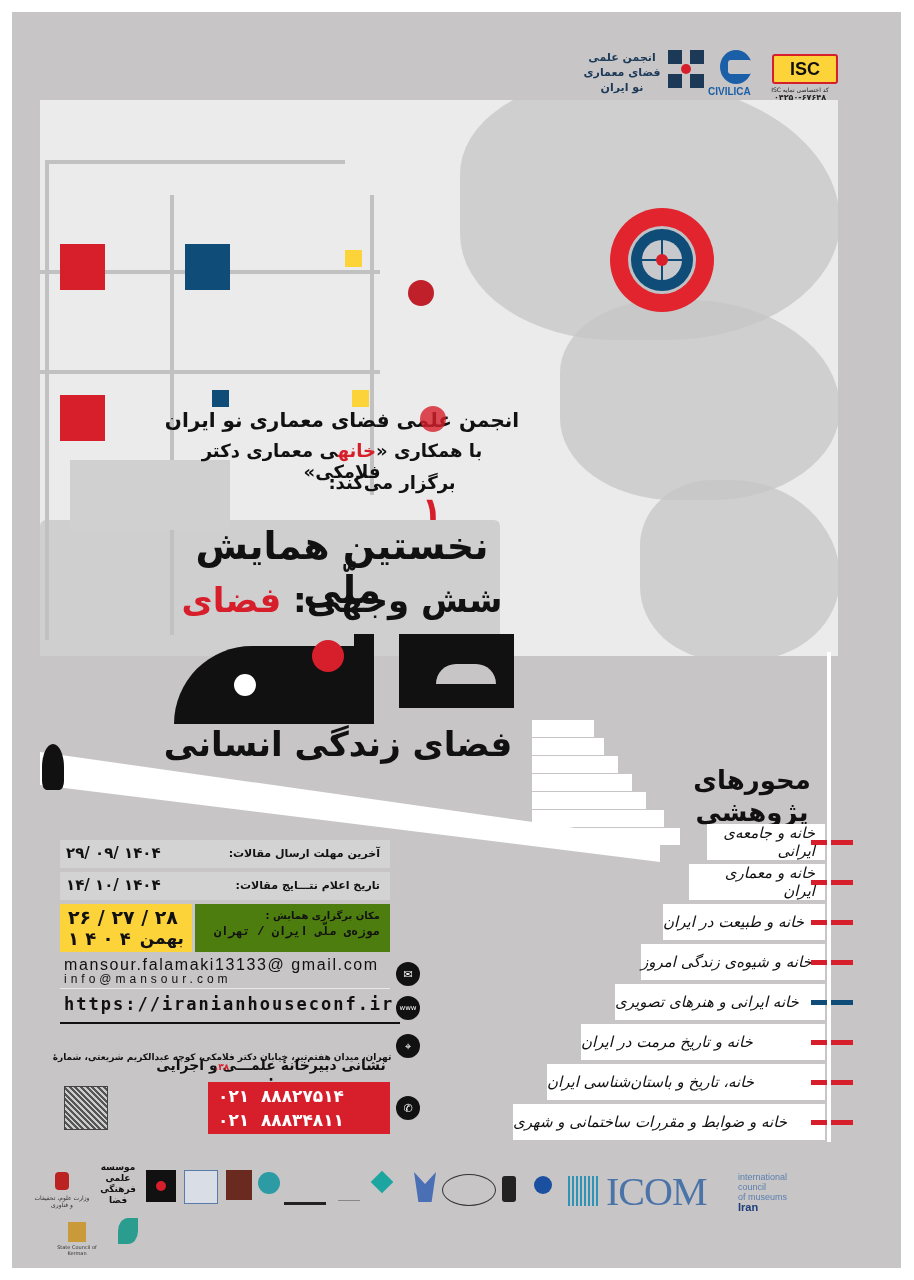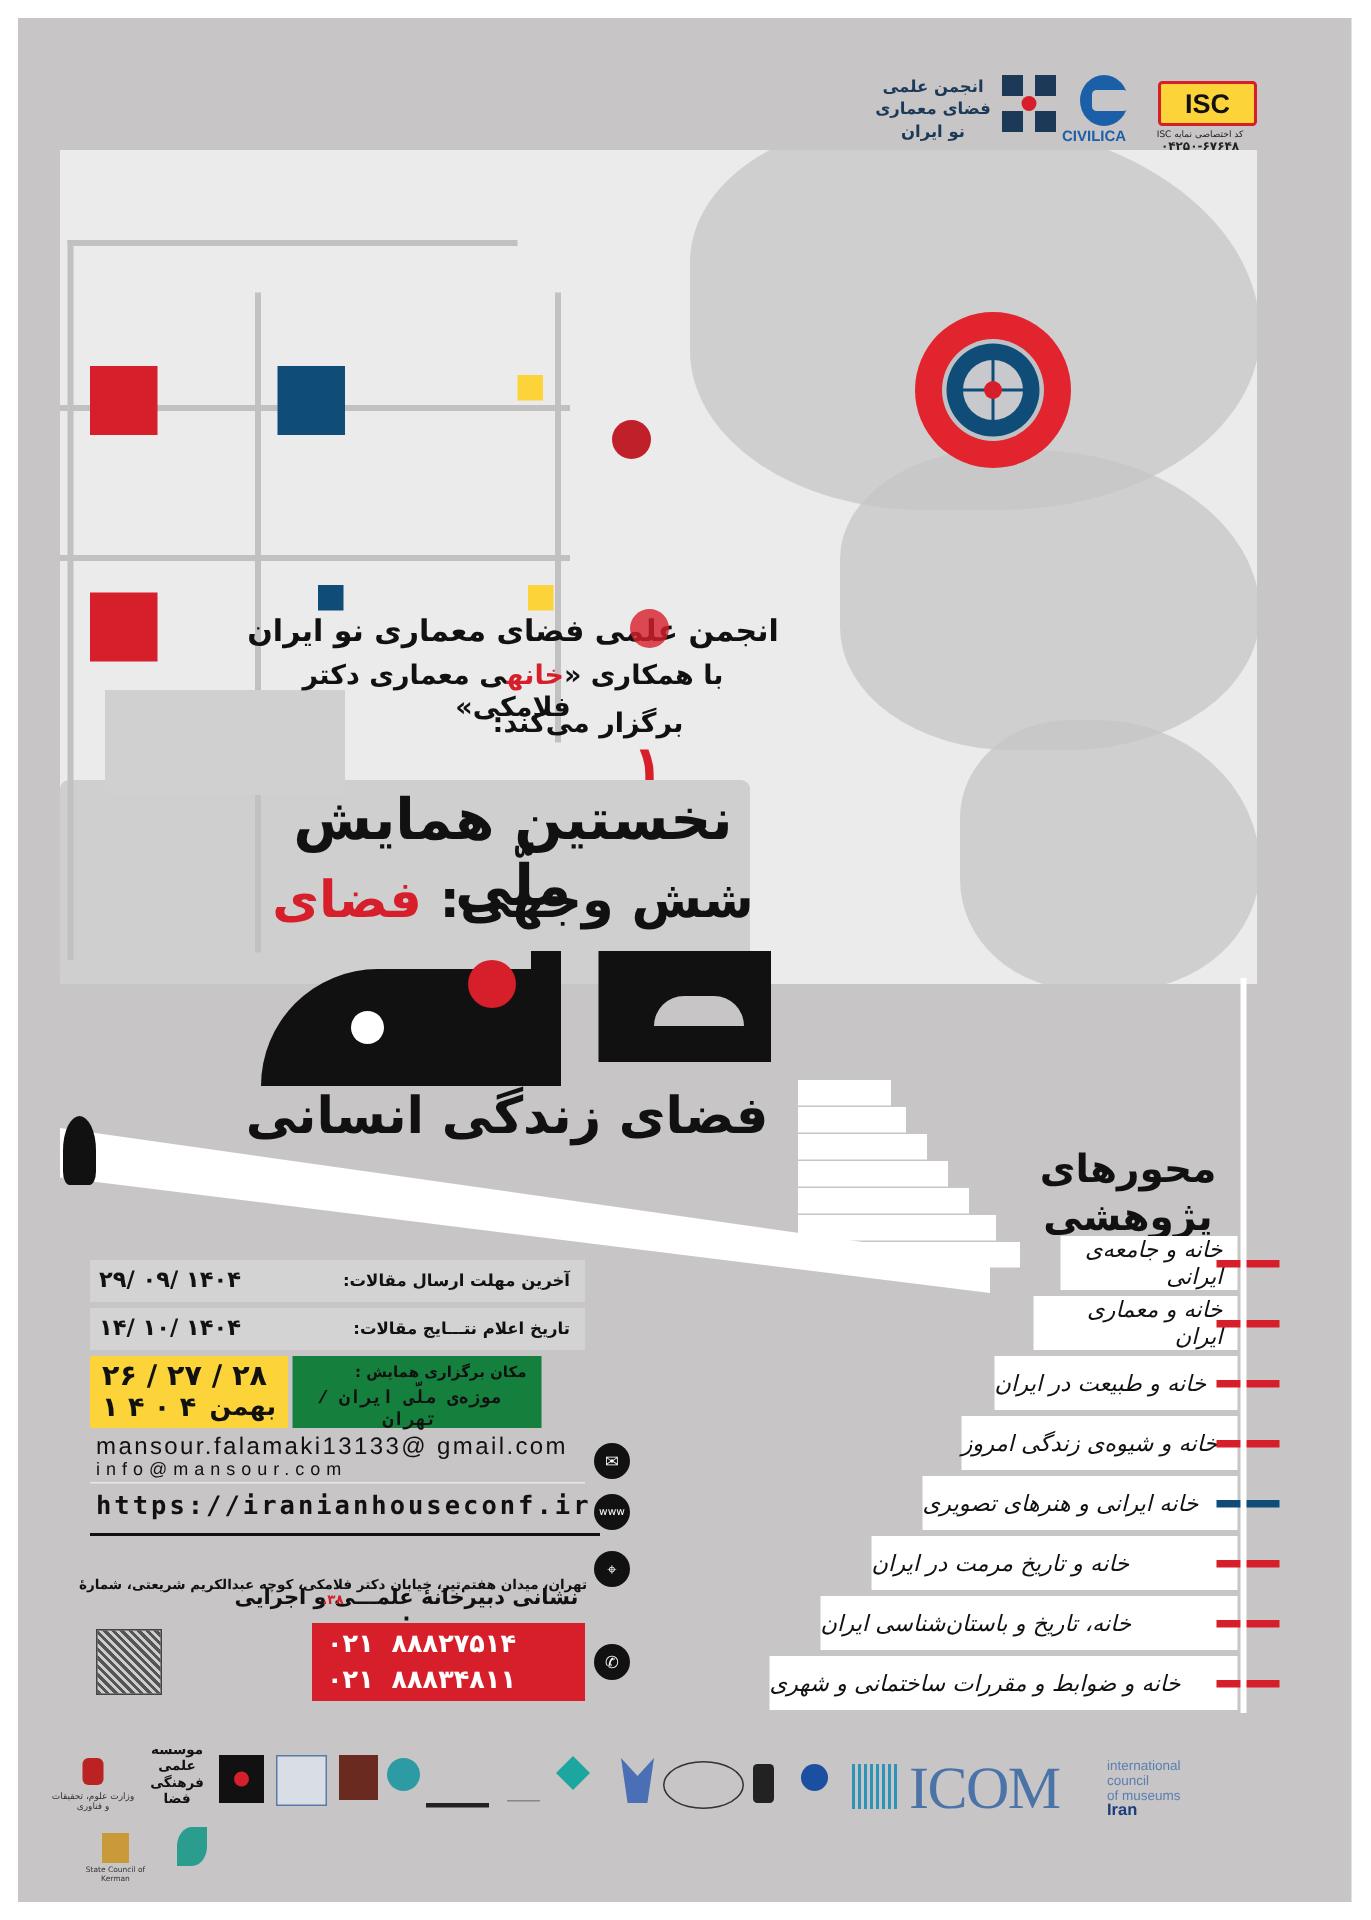--- a/index.html
+++ b/index.html
@@ -164,21 +164,21 @@
   <div class="info-row" style="top:860px;">
     <span class="abs rtl bold" style="right:10px;top:7px;font-size:11px;color:#111;">تاریخ اعلام نتـــایج مقالات:</span>
     <span class="abs bold" style="left:6px;top:4px;font-size:15px;color:#111;direction:rtl;">۱۴۰۴ /۱۰ /۱۴</span>
   </div>
 
   <div class="abs" style="left:48px;top:892px;width:132px;height:48px;background:#fcd43a;">
     <div class="abs bold" style="left:8px;top:2px;font-size:19px;color:#111;direction:rtl;">۲۸ / ۲۷ / ۲۶</div>
     <div class="abs bold" style="left:8px;top:24px;font-size:18px;color:#111;">۱ ۴ ۰ ۴</div>
     <div class="abs bold" style="right:8px;top:24px;font-size:17px;color:#111;">بهمن</div>
   </div>
-  <div class="abs" style="left:183px;top:892px;width:166px;height:48px;background:#15803d;">
+  <div class="abs" style="left:183px;top:892px;width:195px;height:48px;background:#4d7c0f;">
     <div class="abs rtl bold" style="right:10px;top:6px;font-size:10px;color:#111;">مکان برگزاری همایش :</div>
     <div class="abs rtl bold" style="right:10px;top:20px;font-size:12px;color:#111;font-family:Liberation Mono, monospace;">موزه‌ی ملّی ایران / تهران</div>
   </div>
 
   <div class="abs" style="left:52px;top:944px;font-size:16px;letter-spacing:1.6px;color:#111;font-family:'Liberation Sans',sans-serif;">mansour.falamaki13133@ gmail.com</div>
   <div class="abs" style="left:52px;top:960px;font-size:12px;letter-spacing:4px;color:#111;font-family:'Liberation Sans',sans-serif;">info@mansour.com</div>
   <div class="circle-icon" style="left:384px;top:950px;">✉</div>
   <div class="abs" style="left:48px;top:976px;width:330px;height:1px;background:#e8e8e8;"></div>
   <div class="abs bold" style="left:52px;top:982px;font-size:17px;letter-spacing:2px;color:#111;font-family:'DejaVu Sans Mono',monospace;">https://iranianhouseconf.ir</div>
   <div class="circle-icon" style="left:384px;top:984px;font-size:7px;">

